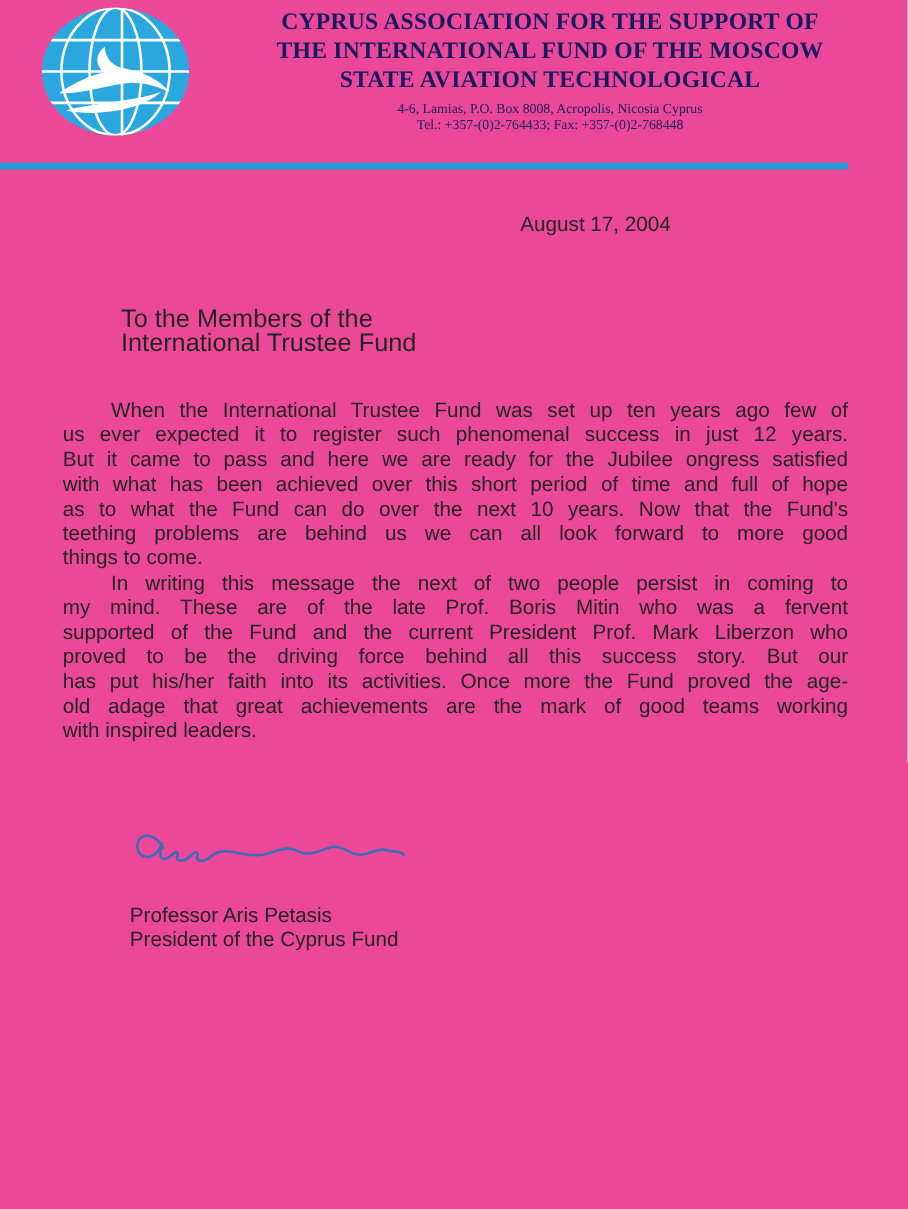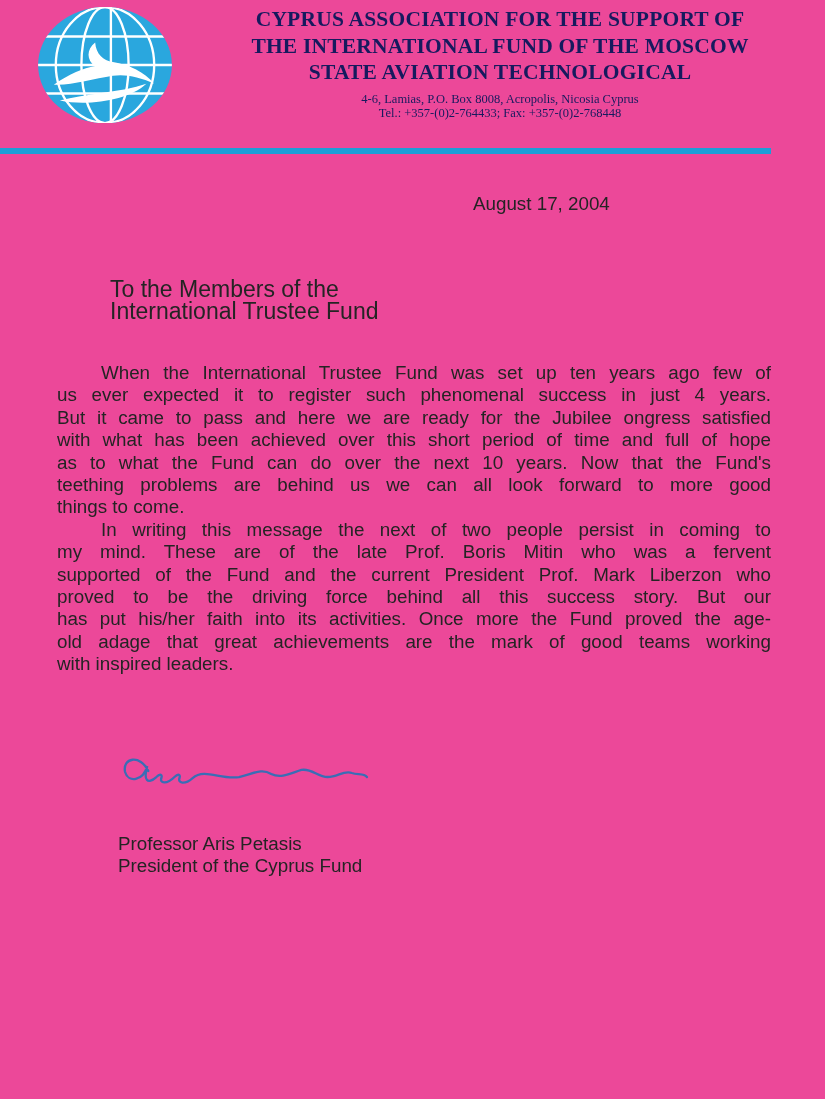--- a/index.html
+++ b/index.html
@@ -90,21 +90,20 @@
     top: 748px;
     width: 262px;
     height: 52px;
   }
   .signoff {
     position: absolute;
     left: 118px;
     top: 821px;
     font-size: 18.8px;
     line-height: 22.4px;
-    margin-top: 12px;
   }
 </style>
 </head>
 <body>
 
 <div class="page">
 
   <svg class="logo" viewBox="0 0 140 124" aria-hidden="true">
     <defs>
       <clipPath id="globeClip">
@@ -143,21 +142,21 @@
   <div class="date">August 17, 2004</div>
 
   <div class="recipient">
     <div>To the Members of the</div>
     <div>International Trustee Fund</div>
   </div>
 
   <div class="letter-body">
       <div>
         <div class="bline first">When the International Trustee Fund was set up ten years ago few of</div>
-        <div class="bline">us ever expected it to register such phenomenal success in just 4 years.</div>
+        <div class="bline">us ever expected it to register such phenomenal success in just 12 years.</div>
         <div class="bline">But  it came to pass and here we are ready for the Jubilee ongress satisfied</div>
         <div class="bline">with what has been achieved over this short period of time and full of hope</div>
         <div class="bline">as to what the Fund can do over the next 10 years. Now that the Fund's</div>
         <div class="bline">teething problems are behind us we can all look forward to more good</div>
         <div class="bline last">things to come.</div>
       </div>
       <div>
         <div class="bline first">In writing this message the next of two people persist in coming to</div>
         <div class="bline">my mind. These are of the late Prof. Boris Mitin who was a fervent</div>
         <div class="bline">supported of the Fund and the current President Prof. Mark Liberzon who</div>

